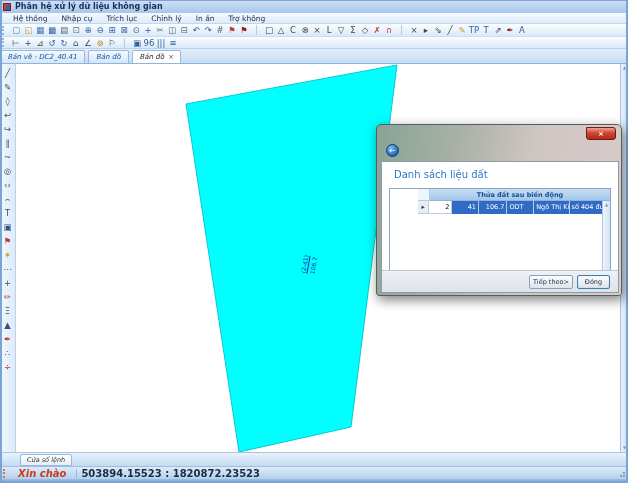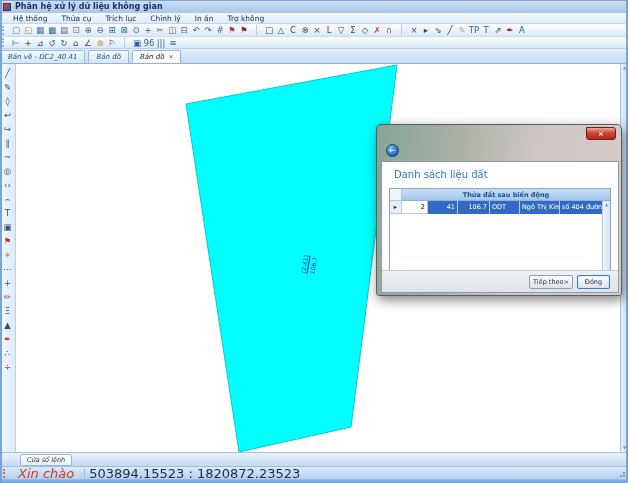--- a/index.html
+++ b/index.html
@@ -59,21 +59,21 @@
   .scroll-arrow { font-size:4px; color:#6f93bd; line-height:8px; }
 
   
   .cmdstrip { position:absolute; left:0; top:452px; width:628px; height:14px;
               background:linear-gradient(#eaf3fc,#c4daf1); border-top:1px solid #a9c4e2; }
   .cmdtab { position:absolute; left:20px; top:1px; height:12px; line-height:11px; padding:0 6px;
             background:linear-gradient(#ffffff,#e4eefa); border:1px solid #9ab8dc; border-radius:2px 2px 0 0;
             font-size:6.5px; font-style:italic; color:#333; }
   .statusbar { position:absolute; left:0; top:466px; width:628px; height:13px;
                background:linear-gradient(#dcebfa,#b4d0ec); border-top:1px solid #9fbede;
-               display:flex; align-items:center; font-size:13px; }
+               display:flex; align-items:center; font-size:10px;font-weight:bold; }
   .status-grip { width:3px; height:9px; margin:0 4px 0 3px; border-left:2px dotted #c97b58; }
   .greeting { color:#cc3a1f; font-style:italic; padding:0 6px 0 8px; }
   .status-sep { width:1px; height:9px; background:#9ab8d8; margin:0 4px; }
   .coords { color:#1c2b45; }
   .resize-grip { position:absolute; right:2px; bottom:1px; width:9px; height:9px;
                  background:
                    radial-gradient(circle at 7px 7px,#7d9cc2 1px,transparent 1.2px),
                    radial-gradient(circle at 4px 7px,#7d9cc2 1px,transparent 1.2px),
                    radial-gradient(circle at 7px 4px,#7d9cc2 1px,transparent 1.2px); }
   .bottomedge { position:absolute; left:0; top:479px; width:628px; height:4px;
@@ -91,21 +91,21 @@
   .dlg-banner { position:absolute; left:0; top:16px; width:244px; height:18px;
                 display:flex; align-items:center; }
   .back-btn { width:13px; height:13px; margin:0 7px 0 9px; border-radius:50%;
               background:radial-gradient(circle at 35% 30%,#7fc0f0,#2a76c0 60%,#134a82);
               border:1px solid #0e3a68; color:#fff; font-size:8px; line-height:12px; text-align:center; }
   .dlg-title { font-size:7px; color:#343c46; white-space:nowrap; }
   .dlg-panel { position:absolute; left:4px; top:36px; width:238px; height:132px;
                background:#ffffff; border:1px solid #8e9aa5; }
   .dlg-heading { position:absolute; left:12px; top:7px; font-size:10px; color:#2b7bc4; }
   .grid { position:absolute; left:7px; top:26px; width:222px; height:92px;
-          border:1px solid #89a6c8; background:#fff; font-size:6.5px; }
+          border:1px solid #89a6c8; background:#fff; font-size:6.5px;padding-left:28px; }
   .grid-group { display:flex; height:12px; }
   .grid-corner { width:12px; background:#eef4fb; border-right:1px solid #b0c9e4; border-bottom:1px solid #b0c9e4; }
   .grid-band { flex:1; background:linear-gradient(#c9def5,#a3c6ea); border-bottom:1px solid #8fb3dc;
                color:#1b4f93; text-align:center; line-height:12px; font-weight:bold; }
   .grid-row { display:flex; height:13px; }
   .gh { background:linear-gradient(#eef5fc,#cde0f4); border-right:1px solid #b0c9e4;
         border-bottom:1px solid #9ab8dc; color:#1b3c6e; line-height:12px; padding:0 2px;
         overflow:hidden; white-space:nowrap; }
   .gc { border-right:1px solid #b7cbe2; line-height:12px; padding:0 2px; overflow:hidden; white-space:nowrap; }
   .sel-cell { background:#e7eef7; color:#333; text-align:center; border-bottom:1px solid #b7cbe2; }
@@ -129,21 +129,21 @@
 
 <div class="app">
 
   <div class="titlebar">
     <div class="app-icon"></div>
     <div class="title-text">Phân hệ xử lý dữ liệu không gian</div>
   </div>
 
   <div class="menubar">
     <span class="menu-item">Hệ thống</span>
-    <span class="menu-item">Thửa cụ</span>
+    <span class="menu-item">Nhập cụ</span>
     <span class="menu-item">Trích lục</span>
     <span class="menu-item">Chỉnh lý</span>
     <span class="menu-item">In ấn</span>
     <span class="menu-item">Trợ không</span>
   </div>
 
   <div class="toolbar toolbar1">
     <div class="grip"></div>
     <div class="tgroup">
         <span class="tool" style="color: rgb(74, 118, 184);">▢</span>

